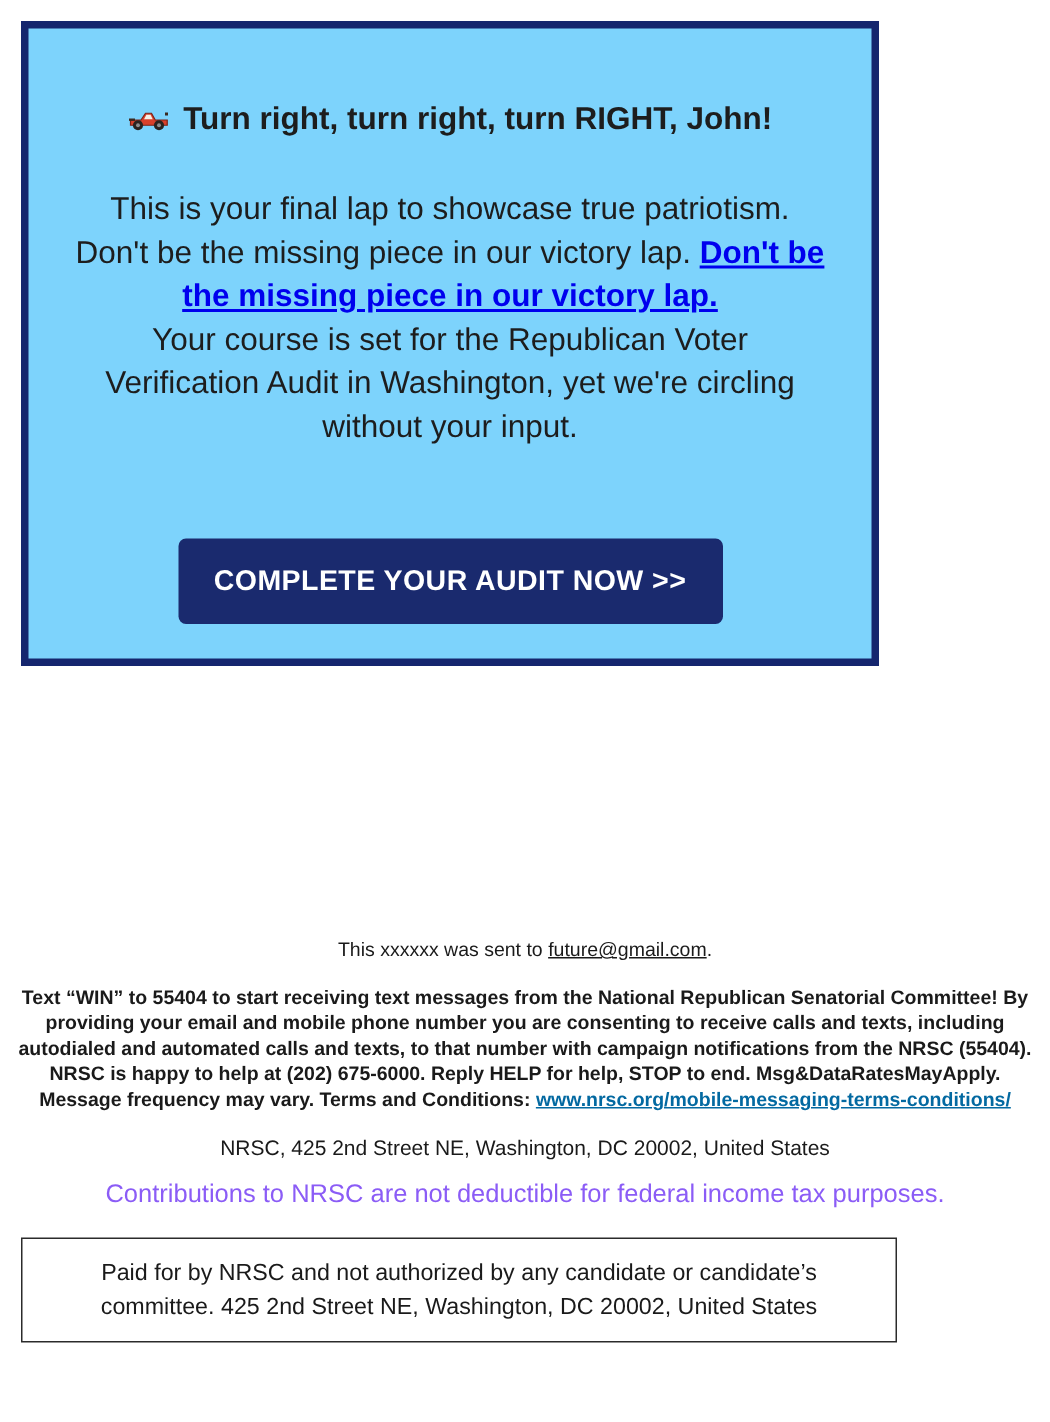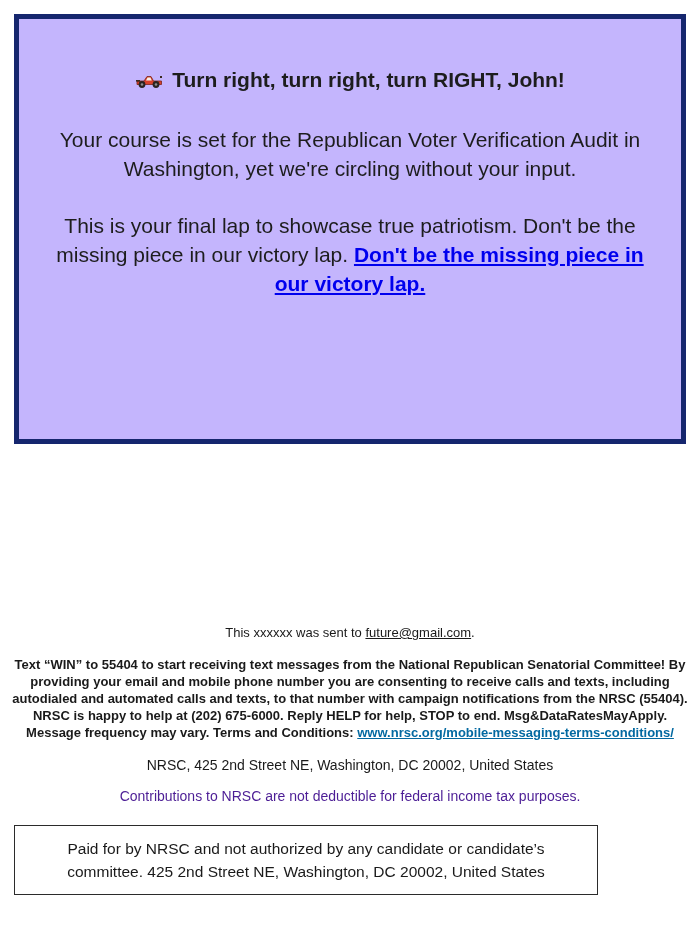--- a/index.html
+++ b/index.html
@@ -13,24 +13,24 @@
     width: 700px;
     height: 948px;
     margin: 0 auto;
     background: #ffffff;
     overflow: hidden;
   }
   
   .hero {
     box-sizing: border-box;
     margin: 14px 14px 0 14px;
-    width: 672px;
+    width: 572px;
     height: 430px;
     border: 5px solid #15266e;
-    background: #c4b5fd;
+    background: #7dd3fc;
     text-align: center;
     padding: 48px 30px 28px 30px;
   }
   .hero-headline {
     font-size: 21px;
     line-height: 26px;
     margin: 0 0 30px 0;
     color: #1d1d1d;
     white-space: nowrap;
   }
@@ -98,24 +98,24 @@
     text-decoration: underline;
     cursor: pointer;
   }
   .address-line {
     font-size: 14px;
     line-height: 18px;
     margin: 15px 0 0 0;
     color: #1a1a1a;
   }
   .contrib-line {
-    font-size: 14px;
+    font-size: 17px;
     line-height: 18px;
     margin: 13px 0 0 0;
-    color: #4c1d95;
+    color: #8b5cf6;
     text-align: center;
   }
   .paidfor-box {
     box-sizing: border-box;
     margin: 20px 14px 0 14px;
     width: 584px;
     border: 1px solid #2b2b2b;
     background: #ffffff;
     padding: 11px 18px;
     font-size: 15.5px;
@@ -135,24 +135,25 @@
             <path d="M25 4 h2 v2 h-2 z" fill="#3a2a20"></path>
             <path d="M2 9 L9 9 L12 4.5 L16 4.5 L18.5 9 L26.5 9 L26.5 12.5 L2 12.5 Z" fill="#d9402b" stroke="#7a241a" stroke-width="0.8"></path>
             <path d="M12.6 5.5 L15.4 5.5 L16.8 8.5 L11 8.5 Z" fill="#f5f0e8"></path>
             <circle cx="7" cy="12.5" r="3.4" fill="#2b2320"></circle>
             <circle cx="7" cy="12.5" r="1.3" fill="#8d8d8d"></circle>
             <circle cx="21" cy="12.5" r="3.4" fill="#2b2320"></circle>
             <circle cx="21" cy="12.5" r="1.3" fill="#8d8d8d"></circle>
             <rect x="1" y="8" width="4" height="1.6" fill="#3a2a20"></rect>
           </svg></span><span>Turn right, turn right, turn RIGHT, John!</span></h1>
 
+    <p class="body-para para-2"><span>This is your final lap to showcase true patriotism. Don't be the missing piece in our victory lap. </span><a class="hero-link">Don't be the missing piece in our victory lap.</a></p>
+
     <p class="body-para para-1">Your course is set for the Republican Voter Verification Audit in Washington, yet we're circling without your input.</p>
 
-    <p class="body-para para-2"><span>This is your final lap to showcase true patriotism. Don't be the missing piece in our victory lap. </span><a class="hero-link">Don't be the missing piece in our victory lap.</a></p>
-
+    <a class="cta-button">COMPLETE YOUR AUDIT NOW &gt;&gt;</a>
   </div>
 
   <div class="footer">
 
     <p class="fine-line"><span>This xxxxxx was sent to </span><a class="dark-link">future@gmail.com</a><span>.</span></p>
 
 
     <p class="sms-disclaimer"><span>Text “WIN” to 55404 to start receiving text messages from the National Republican Senatorial Committee! By providing your email and mobile phone number you are consenting to receive calls and texts, including autodialed and automated calls and texts, to that number with campaign notifications from the NRSC (55404). NRSC is happy to help at (202) 675-6000. Reply HELP for help, STOP to end. Msg&amp;DataRatesMayApply. Message frequency may vary. Terms and Conditions:</span>
       <a class="terms-link">www.nrsc.org/mobile-messaging-terms-conditions/</a></p>
 

